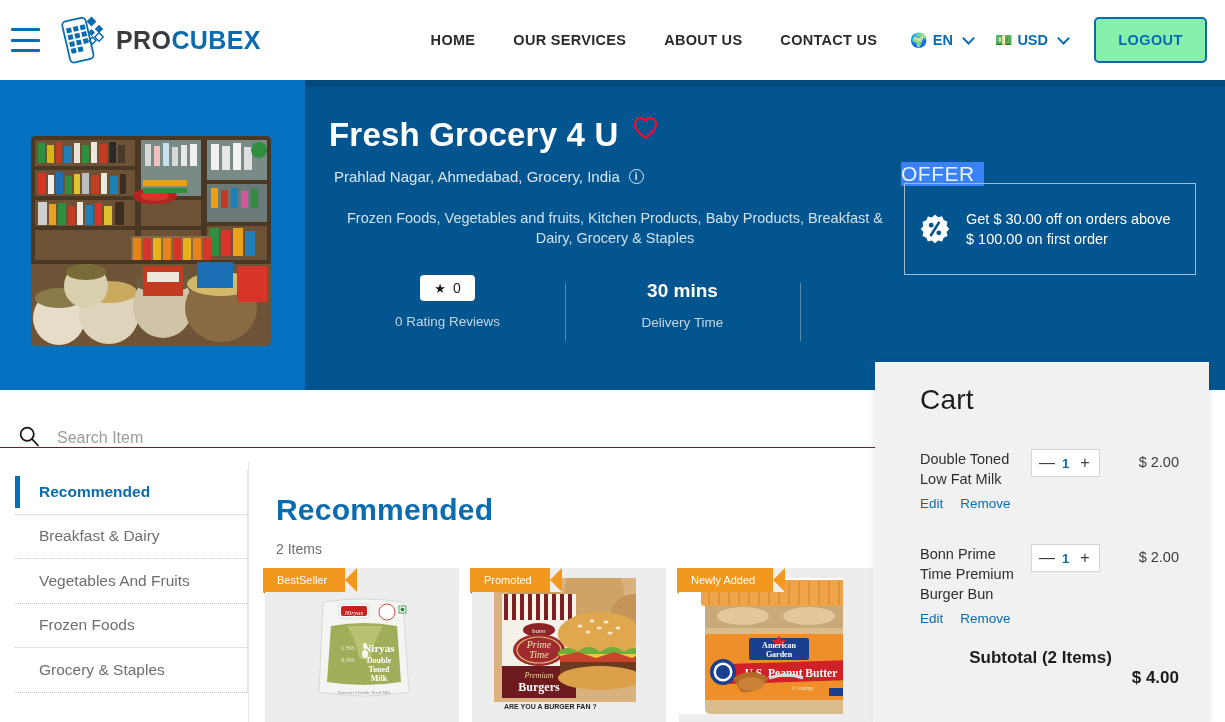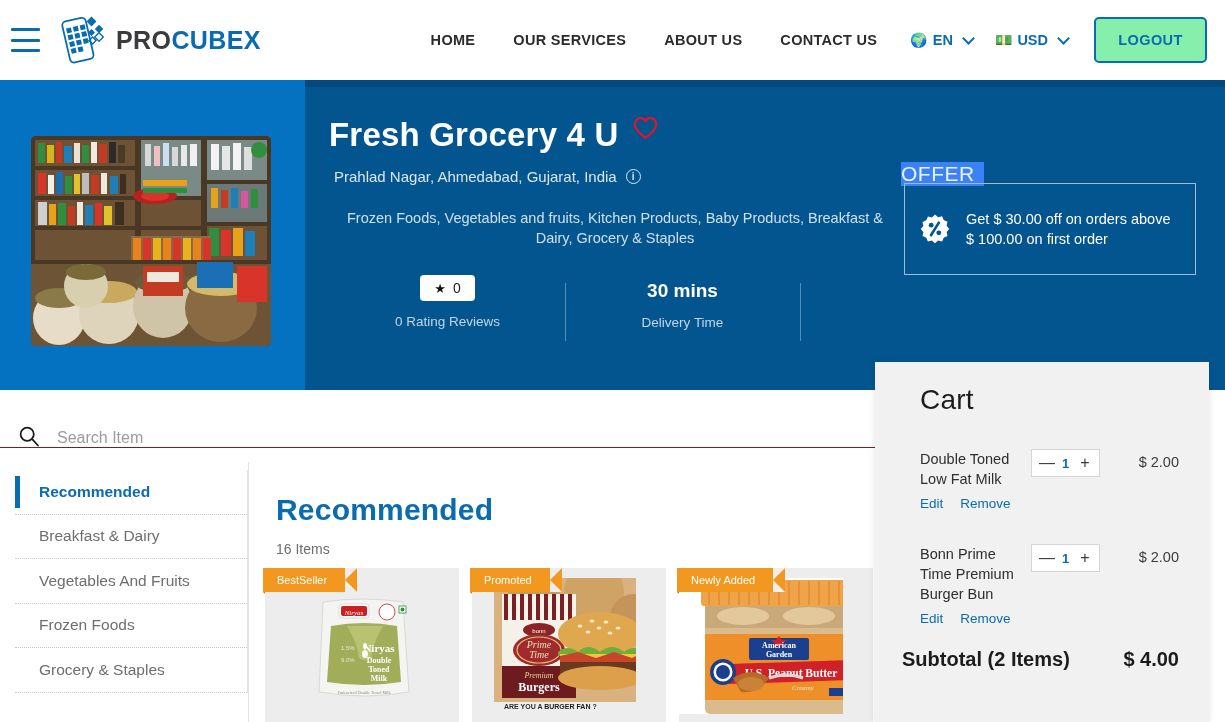--- a/index.html
+++ b/index.html
@@ -201,21 +201,21 @@
   }
   .qty-btn {
     font-size: 16px; color: #3b3b3b; line-height: 1; cursor: pointer; user-select: none;
     width: 14px; text-align: center; font-weight: 500;
   }
   .qty-val { font-size: 13px; color: #0a6cb0; font-weight: bold; }
   .cart-price { margin-left: auto; font-size: 14.5px; color: #3b3b3b; white-space: nowrap; padding-top: 5px; }
 
   .subtotal {
     margin-top: 22px; display: flex; align-items: center;
-    font-size: 20px; font-weight: bold; color: #1c1c1c; margin-left: -18px;
+    font-size: 17px; font-weight: bold; color: #1c1c1c; margin-left: -18px; flex-direction: column;
   }
   .subtotal-amt { margin-left: auto; }
 </style>
 </head>
 <body>
 
 <div class="page">
 
   <div class="header">
     <div class="hamburger">
@@ -391,21 +391,21 @@
     </div>
 
     <div class="store-title">
       <span>Fresh Grocery 4 U</span>
       <svg class="heart-icon" viewBox="0 0 24 22">
         <path d="M12 20.5 C12 20.5 1.8 13.6 1.8 7.3 C1.8 3.9 4.3 1.5 7.3 1.5 C9.4 1.5 11.1 2.7 12 4.3 C12.9 2.7 14.6 1.5 16.7 1.5 C19.7 1.5 22.2 3.9 22.2 7.3 C22.2 13.6 12 20.5 12 20.5 Z" fill="none" stroke="#e8112d" stroke-width="2.1"></path>
       </svg>
     </div>
 
     <div class="store-address">
-      <span>Prahlad Nagar, Ahmedabad, Gujarat, India</span>
+      <span>Prahlad Nagar, Ahmedabad, Grocery, India</span>
       <span class="info-icon">i</span>
     </div>
 
     <div class="store-cats">Frozen Foods, Vegetables and fruits, Kitchen Products, Baby Products, Breakfast &amp; Dairy, Grocery &amp; Staples</div>
 
     <div class="stats">
       <div class="stat">
         <div class="rating-badge">
           <span class="star">★</span>
           <span>0</span>
@@ -454,21 +454,21 @@
     <div class="cat-item">
       <span>Frozen Foods</span>
     </div>
     <div class="cat-item">
       <span>Grocery &amp; Staples</span>
     </div>
   </div>
 
   <div class="content-head">
     <div class="content-title">Recommended</div>
-    <div class="content-count">16 Items</div>
+    <div class="content-count">2 Items</div>
   </div>
 
   <div class="cards">
 
     <div class="card">
       <div class="ribbon">
         <div class="ribbon-body">BestSeller</div>
       </div>
       <div class="ribbon-tail"></div>
       <div class="card-img">

